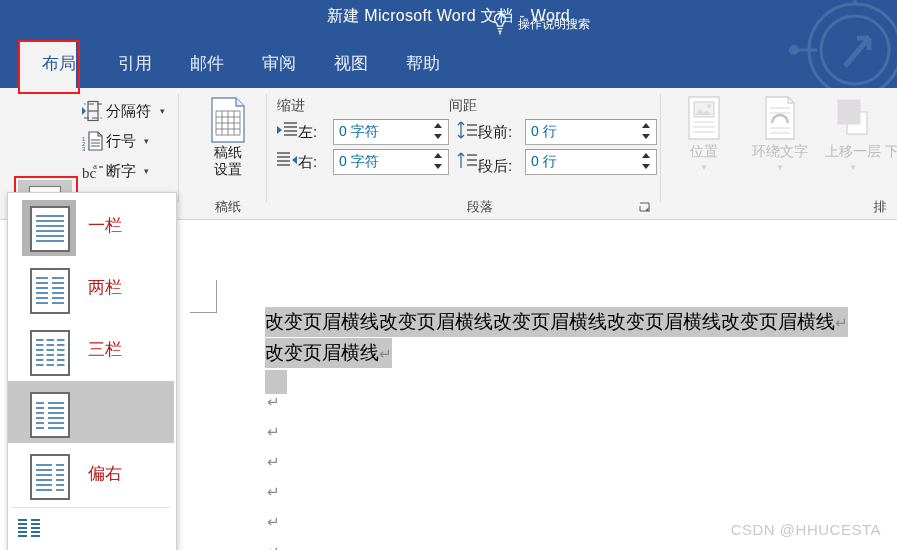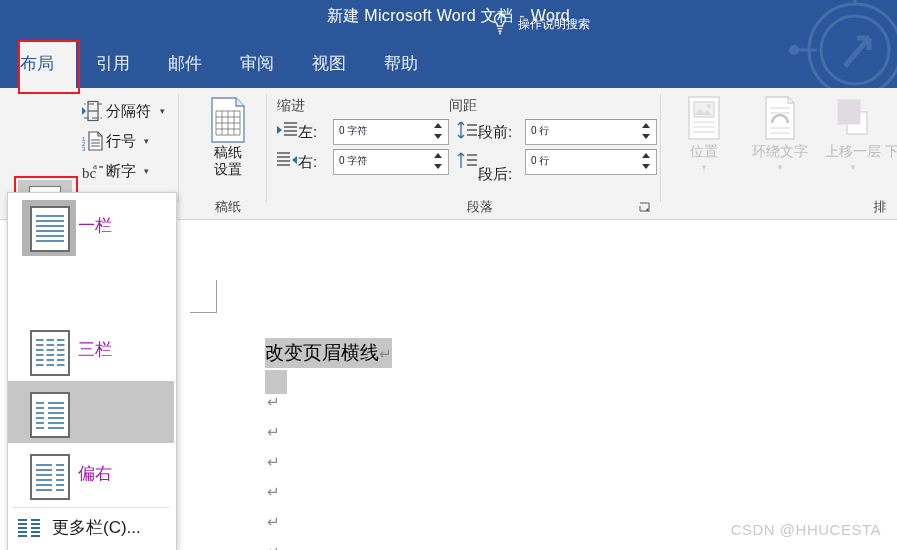--- a/index.html
+++ b/index.html
@@ -23,21 +23,21 @@
     white-space:nowrap;
   }
   .title-dash{opacity:.85;padding:0 6px;}
   
   .tb-logo{position:absolute;right:-6px;top:-12px;width:120px;height:118px;opacity:.30;}
 
   
   .tabs{position:absolute;left:0;top:40px;height:48px;}
   .tab{
     position:absolute;top:0;height:48px;line-height:48px;
-    font-size:17px;color:#e8eefb;white-space:nowrap;text-align:left;
+    font-size:17px;color:#e8eefb;white-space:nowrap;text-align:right;
   }
   .tab.active{
     background:#f3f3f3;color:#2b579a;
   }
   .search-hint{
     position:absolute;top:0;height:48px;line-height:48px;
     font-size:12px;color:#ffffff;white-space:nowrap;
   }
   .bulb{
     position:absolute;width:18px;height:24px;top:12px;
@@ -102,21 +102,21 @@
   }
   .fld-head{
     position:absolute;font-size:14px;color:#444;white-space:nowrap;line-height:18px;
   }
   .spin{
     position:absolute;height:24px;background:#fff;border:1px solid #a9a9a9;
     border-top-color:#9a9a9a;
   }
   .spin .sv{
     position:absolute;left:5px;top:0;height:22px;line-height:22px;
-    font-size:10px;color:#0f172a;white-space:nowrap;
+    font-size:14px;color:#0369a1;white-space:nowrap;
   }
   .spin .sarr{
     position:absolute;right:4px;width:12px;height:22px;top:0;
   }
   .fi{position:absolute;width:20px;height:18px;}
 
   
   .docarea{
     position:absolute;left:0;top:220px;width:897px;height:330px;background:#ffffff;
   }
@@ -148,22 +148,22 @@
   }
   .dd-item{
     position:absolute;left:0;width:166px;height:62px;
   }
   .dd-item.sel{background:#c6c6c6;}
   .dd-item .dd-ico{
     position:absolute;left:22px;top:11px;width:38px;height:44px;
     background:#ffffff;border:1px solid #6b6b6b;
   }
   .dd-item .dd-lbl{
-    position:absolute;left:70px;top:0;height:62px;line-height:62px;
-    font-size:17px;color:#a21caf;white-space:nowrap;
+    position:absolute;left:80px;top:0;height:62px;line-height:62px;
+    font-size:17px;color:#b91c1c;white-space:nowrap;
   }
   .dd-sep{position:absolute;left:4px;width:158px;height:1px;background:#e2e2e2;}
   .dd-more{position:absolute;left:0;top:520px;width:166px;height:30px;}
   .dd-more .dm-ico{position:absolute;left:8px;top:4px;width:26px;height:22px;}
   .dd-more .dm-lbl{
     position:absolute;left:44px;top:0;height:30px;line-height:30px;
     font-size:17px;color:#1b1b1b;white-space:nowrap;
   }
   .scroll-strip{
     position:absolute;left:168px;top:0;width:8px;height:358px;background:#f2f2f2;
@@ -324,21 +324,21 @@
           <path d="M6 19l4-5H2z" fill="#333"></path>
       </svg>
     </div>
 
     <svg class="fi" style="left:457px;top:63px;" viewBox="0 0 20 18">
       <path d="M4 17V2M4 2l-3 3M4 2l3 3" stroke="#2e6da4" stroke-width="1.3" fill="none"></path>
       <g stroke="#5a5a5a" stroke-width="1.3">
           <path d="M10 4h10M10 9h10M10 14h10"></path>
         </g>
     </svg>
-    <div class="fld-label" style="left:478px;top:76px;">段后:</div>
+    <div class="fld-label" style="left:478px;top:68px;">段后:</div>
     <div class="spin" style="left:525px;top:61px;width:130px;">
       <div class="sv">0 行</div>
       <svg class="sarr" viewBox="0 0 12 22">
         <path d="M6 3l4 5H2z" fill="#333"></path>
           <path d="M6 19l4-5H2z" fill="#333"></path>
       </svg>
     </div>
 
     <div class="grp-label" style="left:420px;width:120px;">段落</div>
     <svg class="dialog-launcher" style="left:639px;" viewBox="0 0 12 12">
@@ -388,20 +388,21 @@
     <div class="bigbtn dim" style="left:884px;top:8px;width:16px;height:90px;">
       <div class="bb-lbl" style="top:47px;">下</div>
     </div>
 
     <div class="grp-label dim" style="left:860px;width:40px;color:#3a3a3a;">排</div>
   </div>
 
   <div class="docarea">
     <div class="page-corner"></div>
 
+    <div class="doc-line sel" style="left:265px;top:87px;"><span>改变页眉横线改变页眉横线改变页眉横线改变页眉横线改变页眉横线</span><span class="pilc">↵</span></div>
 
     <div class="doc-line sel" style="left:265px;top:118px;text-align:center;"><span>改变页眉横线</span><span class="pilc">↵</span></div>
 
     <div class="doc-line sel" style="left:265px;top:150px;width:22px;height:24px;">&nbsp;</div>
 
     <div class="pmark" style="left:267px;top:172px;">↵</div>
     <div class="pmark" style="left:267px;top:202px;">↵</div>
     <div class="pmark" style="left:267px;top:232px;">↵</div>
     <div class="pmark" style="left:267px;top:262px;">↵</div>
     <div class="pmark" style="left:267px;top:292px;">↵</div>
@@ -416,20 +417,30 @@
       <div class="dd-ico-wrap" style="position:absolute;left:14px;top:5px;width:54px;height:56px;background:#b4b4b4;"></div>
       <svg class="dd-ico" viewBox="0 0 38 44">
         <rect x="0.5" y="0.5" width="37" height="43" fill="#ffffff" stroke="#6b6b6b" stroke-width="1"></rect>
         <g stroke="#2e6da4" stroke-width="1.5">
             <path d="M5 9h28M5 14h28M5 19h28M5 24h28M5 29h28M5 34h28"></path>
           </g>
       </svg>
       <div class="dd-lbl">一栏</div>
     </div>
 
+    <div class="dd-item" style="top:64px;">
+      <svg class="dd-ico" viewBox="0 0 38 44">
+        <rect x="0.5" y="0.5" width="37" height="43" fill="#ffffff" stroke="#6b6b6b" stroke-width="1"></rect>
+        <g stroke="#2e6da4" stroke-width="1.5">
+          <path d="M5 9h12M5 14h12M5 19h12M5 24h12M5 29h12M5 34h12"></path>
+          <path d="M21 9h12M21 14h12M21 19h12M21 24h12M21 29h12M21 34h12"></path>
+        </g>
+      </svg>
+      <div class="dd-lbl">两栏</div>
+    </div>
 
     <div class="dd-item" style="top:126px;">
       <svg class="dd-ico" viewBox="0 0 38 44">
         <rect x="0.5" y="0.5" width="37" height="43" fill="#ffffff" stroke="#6b6b6b" stroke-width="1"></rect>
         <g stroke="#2e6da4" stroke-width="1.4">
           <path d="M5 9h7.5M5 14h7.5M5 19h7.5M5 24h7.5M5 29h7.5M5 34h7.5"></path>
           <path d="M15.5 9h7.5M15.5 14h7.5M15.5 19h7.5M15.5 24h7.5M15.5 29h7.5M15.5 34h7.5"></path>
           <path d="M26 9h7.5M26 14h7.5M26 19h7.5M26 24h7.5M26 29h7.5M26 34h7.5"></path>
         </g>
       </svg>
@@ -459,19 +470,18 @@
 
     <div class="dd-sep" style="top:314px;"></div>
 
     <div class="dd-more" style="top:320px;">
       <svg class="dm-ico" viewBox="0 0 26 22">
         <g stroke="#2e6da4" stroke-width="2">
           <path d="M2 3h9M2 7h9M2 11h9M2 15h9M2 19h9"></path>
           <path d="M15 3h9M15 7h9M15 11h9M15 15h9M15 19h9"></path>
         </g>
       </svg>
-      <div class="dm-lbl">更多栏(C)...</div>
     </div>
 
     <div class="scroll-strip"></div>
   </div>
 
 </div>
 
 </body></html>

